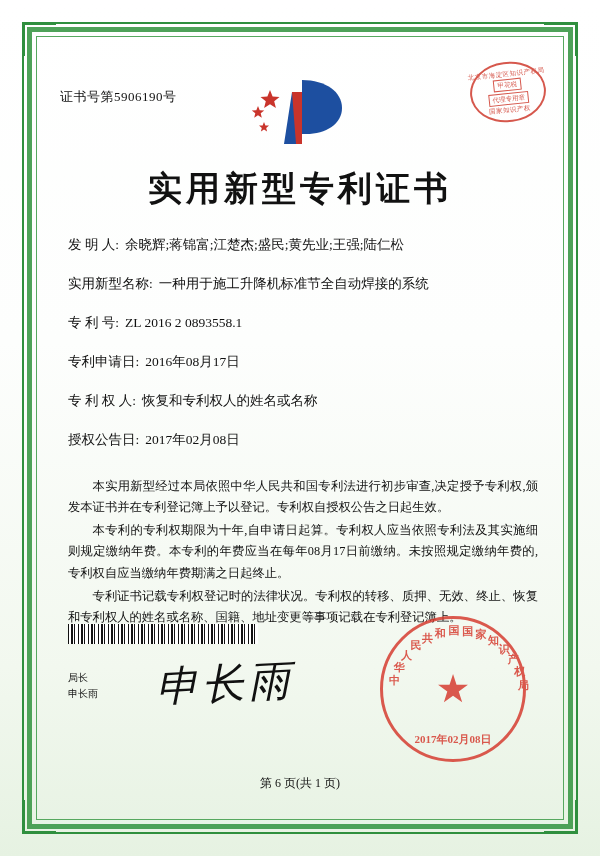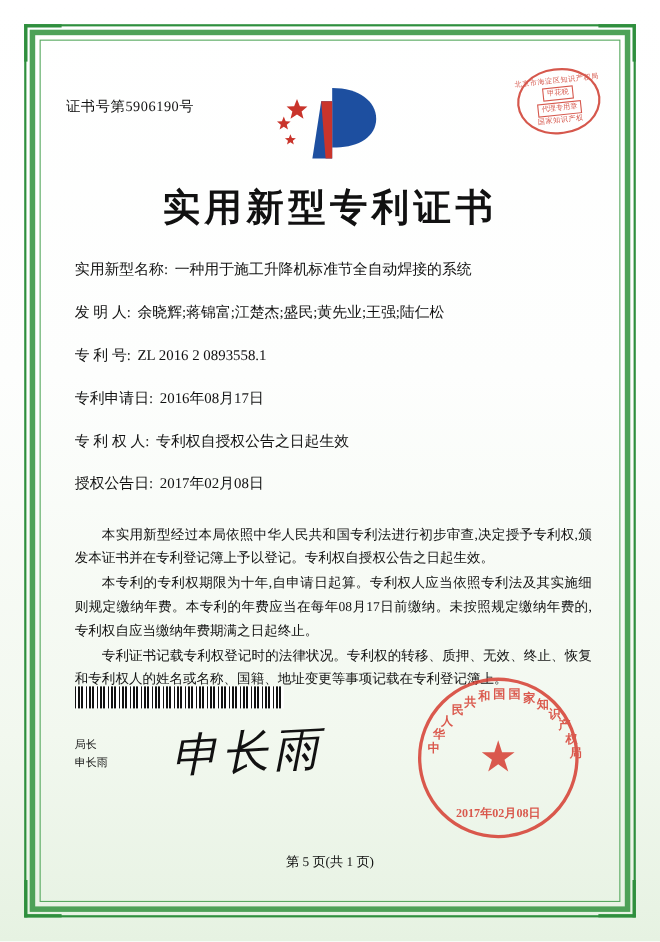--- a/index.html
+++ b/index.html
@@ -182,38 +182,38 @@
       <div class="st-line">北京市海淀区知识产权局</div>
       <div class="st-box">甲花税</div>
       <div class="st-box">代理专用章</div>
       <div class="st-line">国家知识产权</div>
     </div>
 
     <div class="title">实用新型专利证书</div>
 
     <div class="fields">
       <div class="frow">
+        <span class="flabel">发  明  人:</span>
+        <span class="fvalue">余晓辉;蒋锦富;江楚杰;盛民;黄先业;王强;陆仁松</span>
+      </div>
+      <div class="frow">
         <span class="flabel">实用新型名称:</span>
         <span class="fvalue">一种用于施工升降机标准节全自动焊接的系统</span>
       </div>
       <div class="frow">
-        <span class="flabel">发  明  人:</span>
-        <span class="fvalue">余晓辉;蒋锦富;江楚杰;盛民;黄先业;王强;陆仁松</span>
-      </div>
-      <div class="frow">
         <span class="flabel">专  利  号:</span>
         <span class="fvalue">ZL 2016 2 0893558.1</span>
       </div>
       <div class="frow">
         <span class="flabel">专利申请日:</span>
         <span class="fvalue">2016年08月17日</span>
       </div>
       <div class="frow">
         <span class="flabel">专 利 权 人:</span>
-        <span class="fvalue">专利权自授权公告之日起生效</span>
+        <span class="fvalue">恢复和专利权人的姓名或名称</span>
       </div>
       <div class="frow">
         <span class="flabel">授权公告日:</span>
         <span class="fvalue">2017年02月08日</span>
       </div>
     </div>
 
     <div class="paras">
       <p>本实用新型经过本局依照中华人民共和国专利法进行初步审查,决定授予专利权,颁发本证书并在专利登记簿上予以登记。专利权自授权公告之日起生效。</p>
       <p>本专利的专利权期限为十年,自申请日起算。专利权人应当依照专利法及其实施细则规定缴纳年费。本专利的年费应当在每年08月17日前缴纳。未按照规定缴纳年费的,专利权自应当缴纳年费期满之日起终止。</p>
@@ -242,15 +242,15 @@
         <span style="transform:rotate(32deg) translate(0,-66px) rotate(-32deg)">知</span>
         <span style="transform:rotate(44deg) translate(0,-66px) rotate(-44deg)">识</span>
         <span style="transform:rotate(56deg) translate(0,-66px) rotate(-56deg)">产</span>
         <span style="transform:rotate(68deg) translate(0,-66px) rotate(-68deg)">权</span>
         <span style="transform:rotate(80deg) translate(0,-66px) rotate(-80deg)">局</span>
       </div>
       <div class="star">★</div>
       <div class="seal-date">2017年02月08日</div>
     </div>
 
-    <div class="footer">第 5 页(共 1 页)</div>
+    <div class="footer">第 6 页(共 1 页)</div>
   </div>
 </div>
 
 </body></html>

